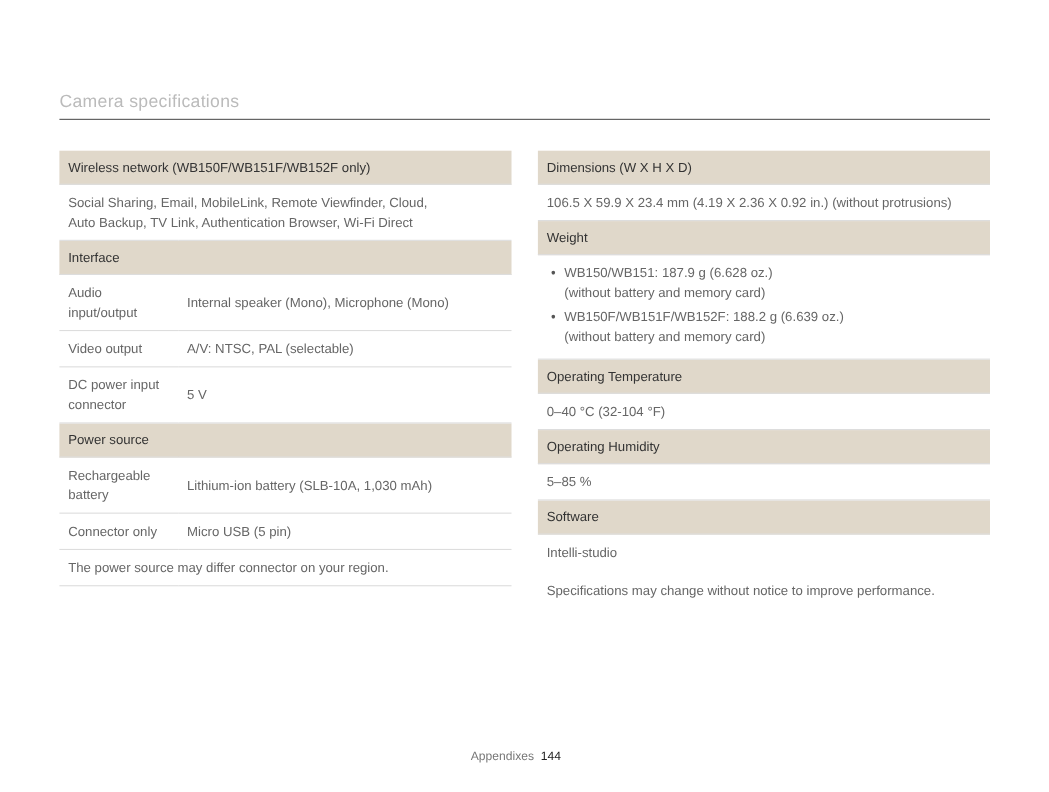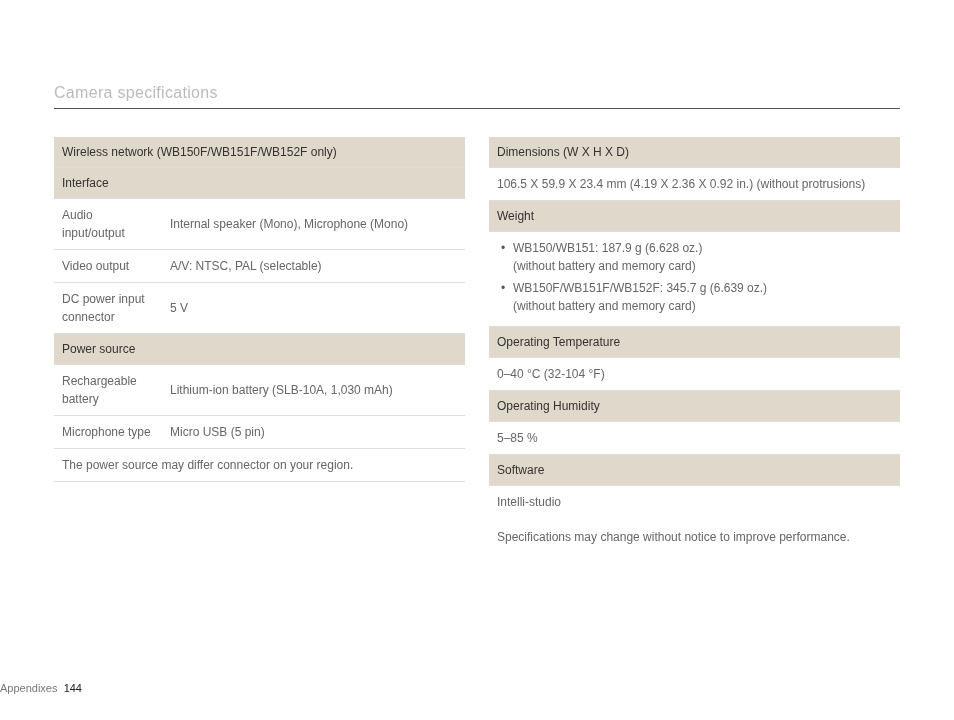--- a/index.html
+++ b/index.html
@@ -11,36 +11,42 @@
   table { width:100%; border-collapse:collapse; font-size:12px; line-height:1.5; }
   .hdr td { background:#e0d8ca; color:#333; font-weight:400; padding:6px 8px; }
   td { padding:7px 8px; border-bottom:1px solid #ddd; vertical-align:middle; color:#666; }
   .nolborder td { border-bottom:none; }
   td.label { width:108px; }
   ul { list-style:none; padding-left:4px; }
   ul li { position:relative; padding-left:12px; margin-bottom:4px; }
   ul li::before { content:"•"; position:absolute; left:0; top:0; color:#555; }
   ul li .sub { display:block; }
   .note { font-size:12px; color:#666; margin-top:12px; padding-left:8px; }
-  .footer { position:absolute; bottom:26px; left:0; right:16px; text-align:left; font-size:11px; color:#777; }
+  .footer { position:absolute; bottom:26px; left:0; right:16px; text-align:center; font-size:11px; color:#777; }
   .footer .pn { color:#222; font-weight:400; }
 </style>
 </head>
 <body>
 
 <div class="page">
   <div class="title">Camera specifications</div>
 
   <div class="cols">
 
     <div class="col">
       <table>
         <tbody>
             <tr class="hdr">
               <td colspan="2">Wireless network (WB150F/WB151F/WB152F only)</td>
+            </tr>
+        <tr>
+              <td colspan="2">
+          <span>Social Sharing, Email, MobileLink, Remote Viewfinder, Cloud,</span><br>
+          <span>Auto Backup, TV Link, Authentication Browser, Wi-Fi Direct</span>
+        </td>
             </tr>
         <tr class="hdr">
               <td colspan="2">Interface</td>
             </tr>
         <tr>
           <td class="label">Audio input/output</td>
           <td>Internal speaker (Mono), Microphone (Mono)</td>
         </tr>
         <tr>
           <td class="label">Video output</td>
@@ -51,21 +57,21 @@
           <td>5 V</td>
         </tr>
         <tr class="hdr">
               <td colspan="2">Power source</td>
             </tr>
         <tr>
           <td class="label">Rechargeable battery</td>
           <td>Lithium-ion battery (SLB-10A, 1,030 mAh)</td>
         </tr>
         <tr>
-          <td class="label">Microphone type</td>
+          <td class="label">Connector only</td>
           <td>Micro USB (5 pin)</td>
         </tr>
         <tr>
           <td colspan="2">The power source may differ connector on your region.</td>
         </tr>
       </tbody>
         </table>
     </div>
 
     <div class="col">
@@ -81,21 +87,21 @@
               <td>Weight</td>
             </tr>
         <tr>
               <td>
           <ul>
             <li>
               <span>WB150/WB151: 187.9 g (6.628 oz.)</span>
               <span class="sub">(without battery and memory card)</span>
             </li>
             <li>
-              <span>WB150F/WB151F/WB152F: 345.7 g (6.639 oz.)</span>
+              <span>WB150F/WB151F/WB152F: 188.2 g (6.639 oz.)</span>
               <span class="sub">(without battery and memory card)</span>
             </li>
           </ul>
         </td>
             </tr>
         <tr class="hdr">
               <td>Operating Temperature</td>
             </tr>
         <tr>
               <td>0–40 °C (32-104 °F)</td>

